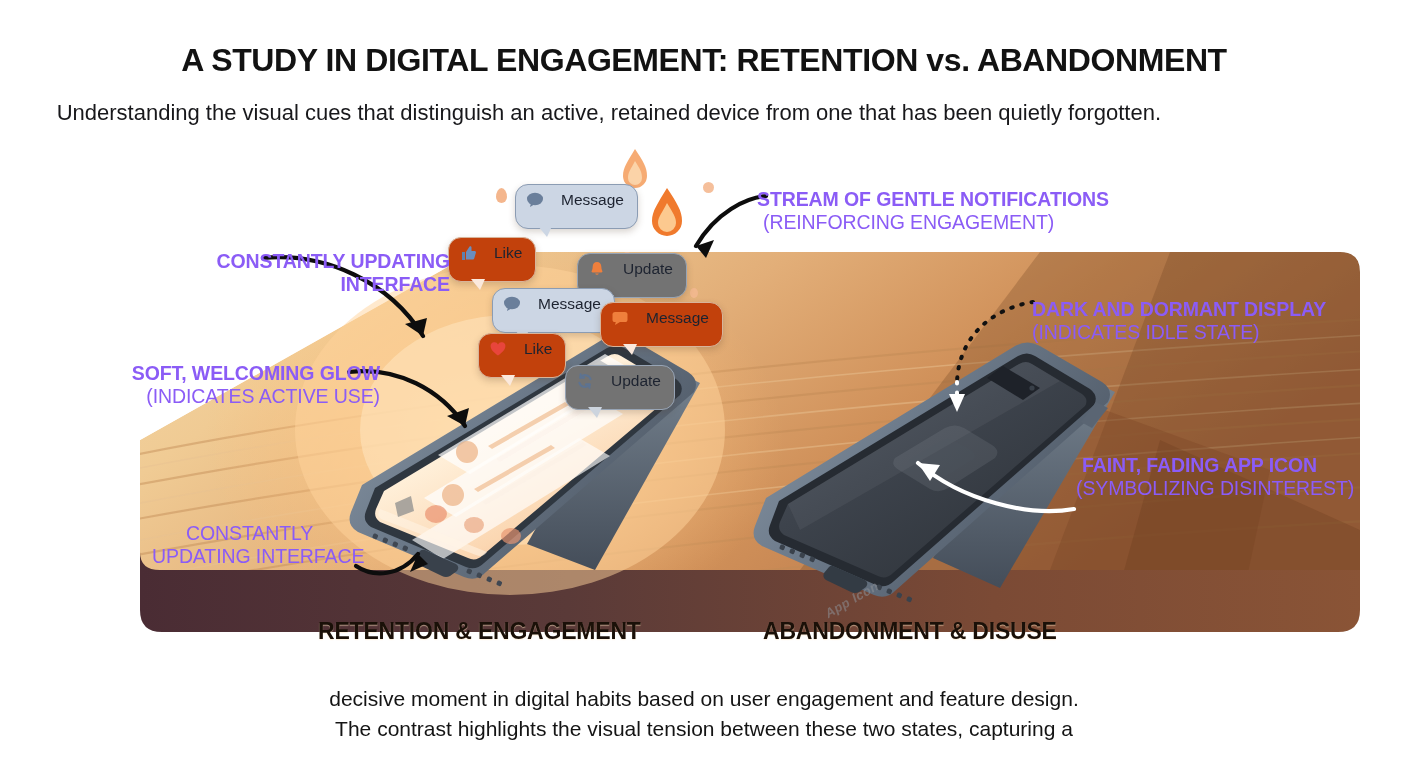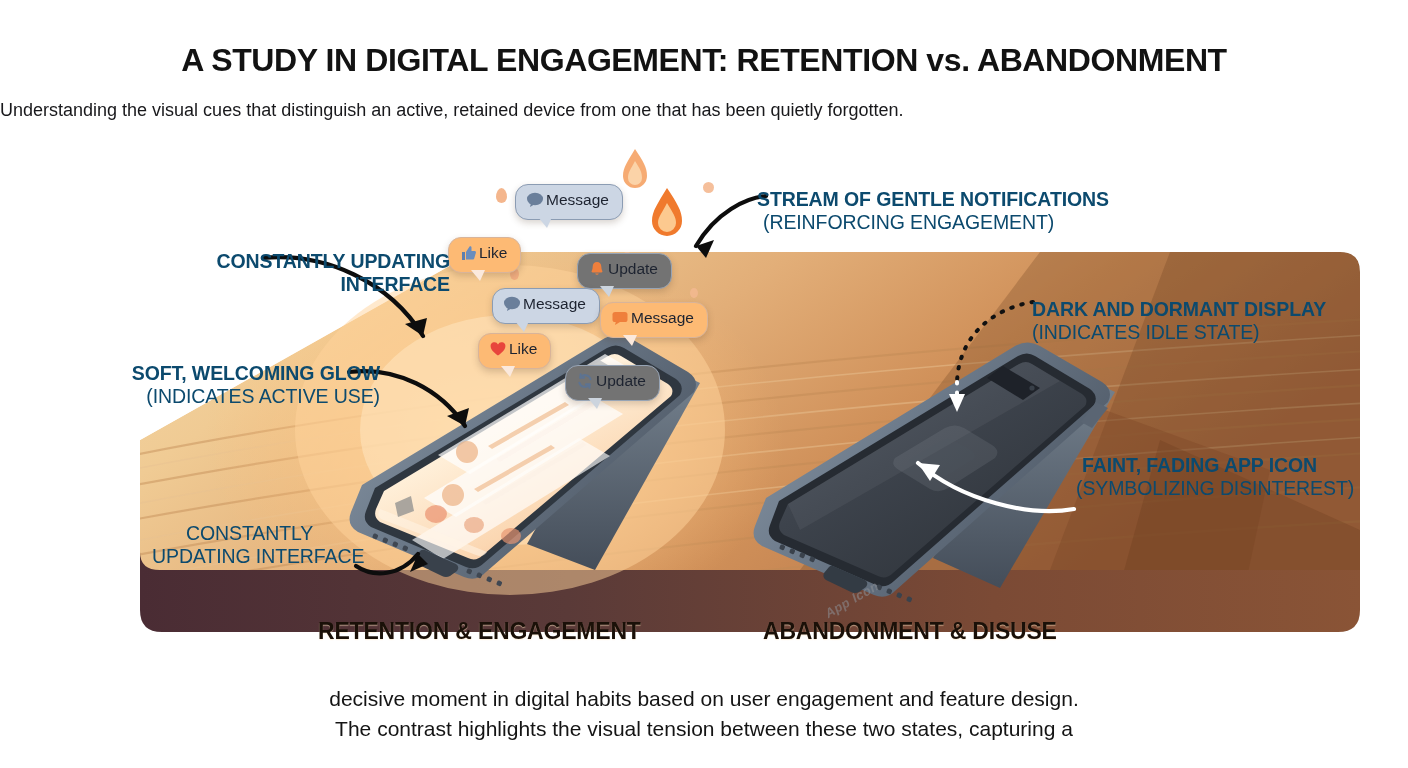--- a/index.html
+++ b/index.html
@@ -10,59 +10,59 @@
   }
   .page{position:relative;width:1408px;height:768px;background:#fff;}
 
   
   .title{
     position:absolute;left:0;top:42px;width:1408px;text-align:center;
     font-size:32px;font-weight:bold;letter-spacing:-0.4px;color:#121212;
     font-family:"Liberation Sans", sans-serif;
   }
   .subtitle{
-    position:absolute;left:0;top:100px;width:1161px;text-align:left;
-    font-size:18px;font-weight:normal;color:#18181b;
+    position:absolute;left:0;top:100px;width:1161px;text-align:right;
+    font-size:22px;font-weight:normal;color:#18181b;
   }
 
   
   .scene{position:absolute;left:0;top:140px;width:1408px;height:530px;}
   .slab{position:absolute;left:40px;top:0;width:1330px;height:525px;}
   .slab svg{display:block;}
 
   
   .footer{
     position:absolute;left:0;top:684px;width:1408px;text-align:center;
     font-size:21px;line-height:30px;color:#141414;
   }
 
   
-  .anno{position:absolute;color:#0c4a6e;}
+  .anno{position:absolute;color:#8b5cf6;}
   .anno .l1{font-weight:bold;font-size:19.5px;letter-spacing:-0.1px;white-space:nowrap;}
   .anno .l2{font-weight:normal;font-size:19.5px;letter-spacing:-0.1px;white-space:nowrap;}
   .anno.c{text-align:right;}
   .anno.l{text-align:left;}
   .anno.light .l1{font-weight:normal;margin-left:34px;}
 
   
   .slab-cap{
     position:absolute;font-weight:bold;font-size:23px;color:#1a1008;
     letter-spacing:-0.2px;white-space:nowrap;
     text-shadow:0 1px 1px rgba(255,230,195,.55);
   }
 
   
   .bub{
-    position:absolute;display:flex;align-items:center;gap:2px;
-    padding:6px 13px 10px 10px;border-radius:13px;
+    position:absolute;display:flex;align-items:center;gap:17px;
+    padding:6px 13px 19px 10px;border-radius:13px;
     font-size:15.5px;color:#1d2330;white-space:nowrap;
     box-shadow:0 3px 7px rgba(80,60,40,.22);
   }
   .bub.blue{background:#ccd6e4;border:1.6px solid #8b9cb3;}
-  .bub.cream{background:#fdba74;border:1.6px solid #d8b49a;}
+  .bub.cream{background:#c2410c;border:1.6px solid #d8b49a;}
   .bub.grey{background:#737373;border:1.6px solid #97a4b5;}
   .bub .tail{
     position:absolute;bottom:-9px;left:22px;width:0;height:0;
     border-left:9px solid transparent;border-right:5px solid transparent;
   }
   .bub.blue .tail{border-top:11px solid #ccd6e4;}
   .bub.cream .tail{border-top:11px solid #fbe9dd;}
   .bub.grey .tail{border-top:11px solid #ccd4de;}
   .bub svg{display:block;flex:0 0 auto;}
 

